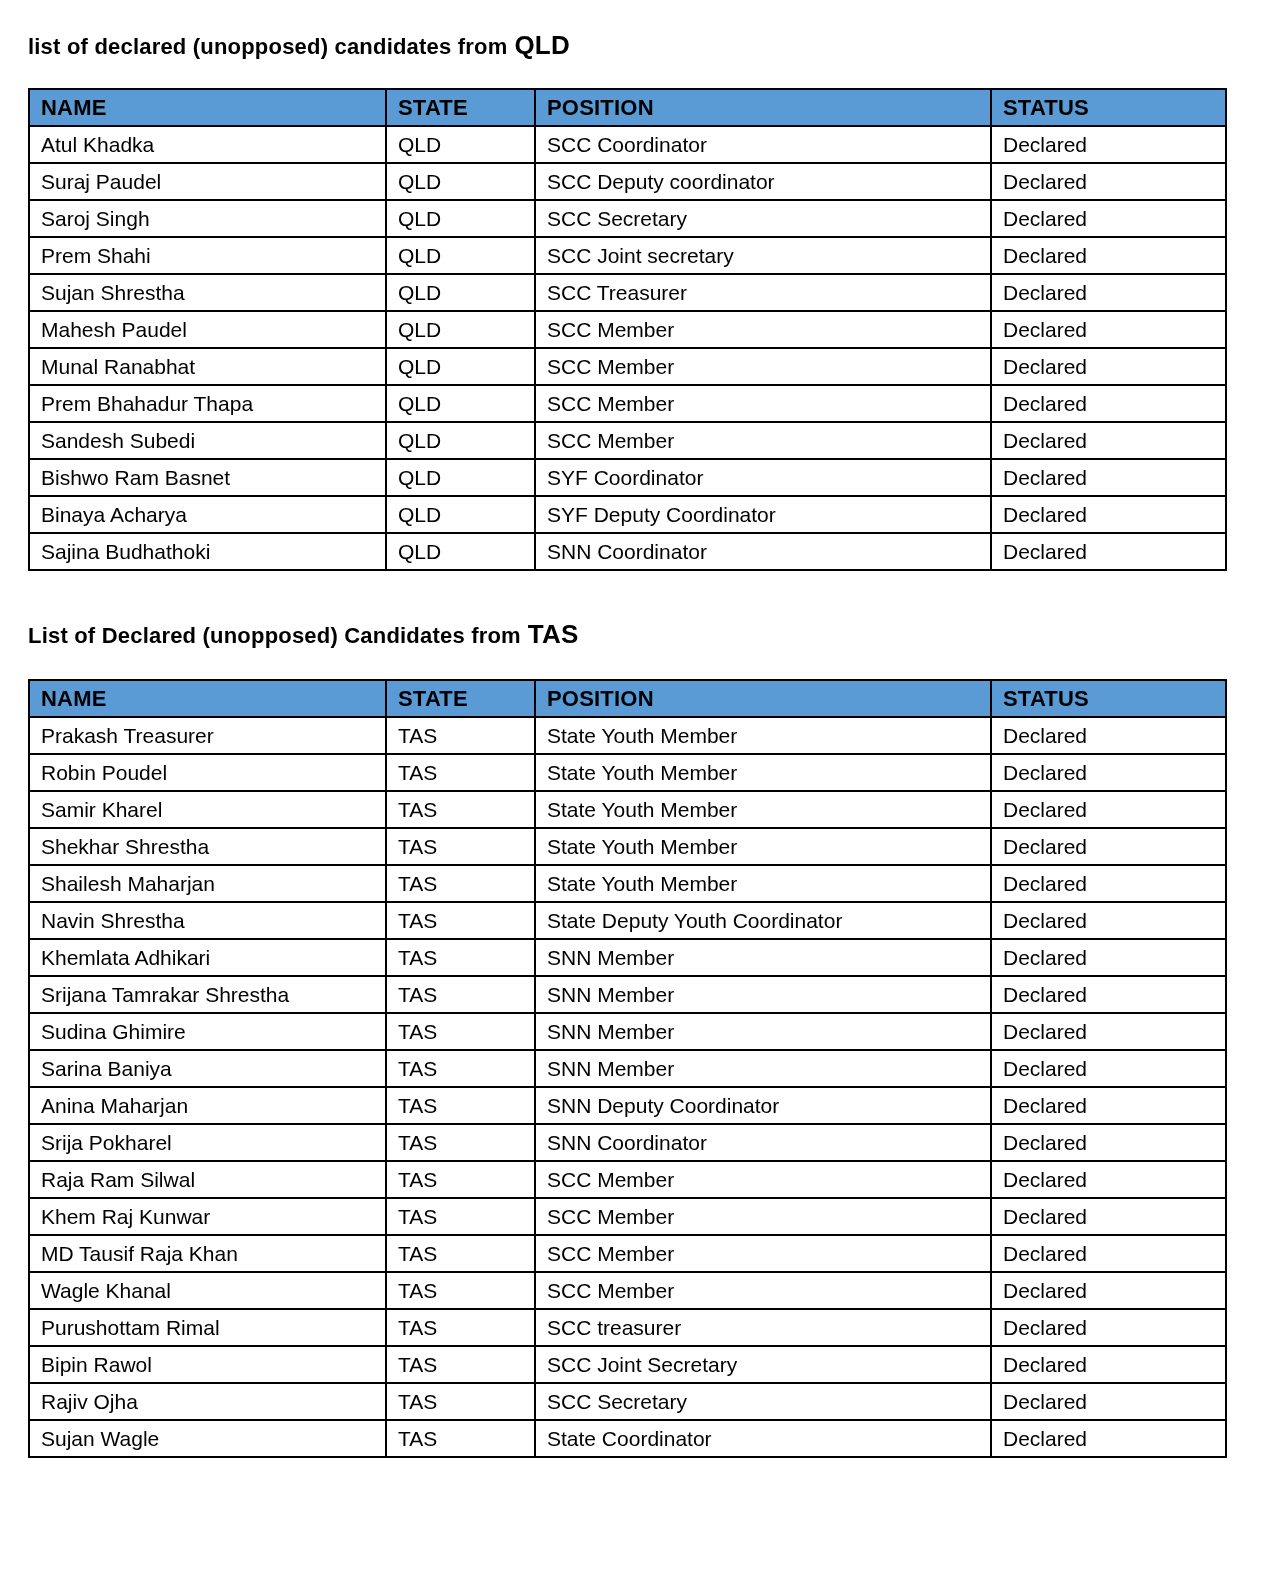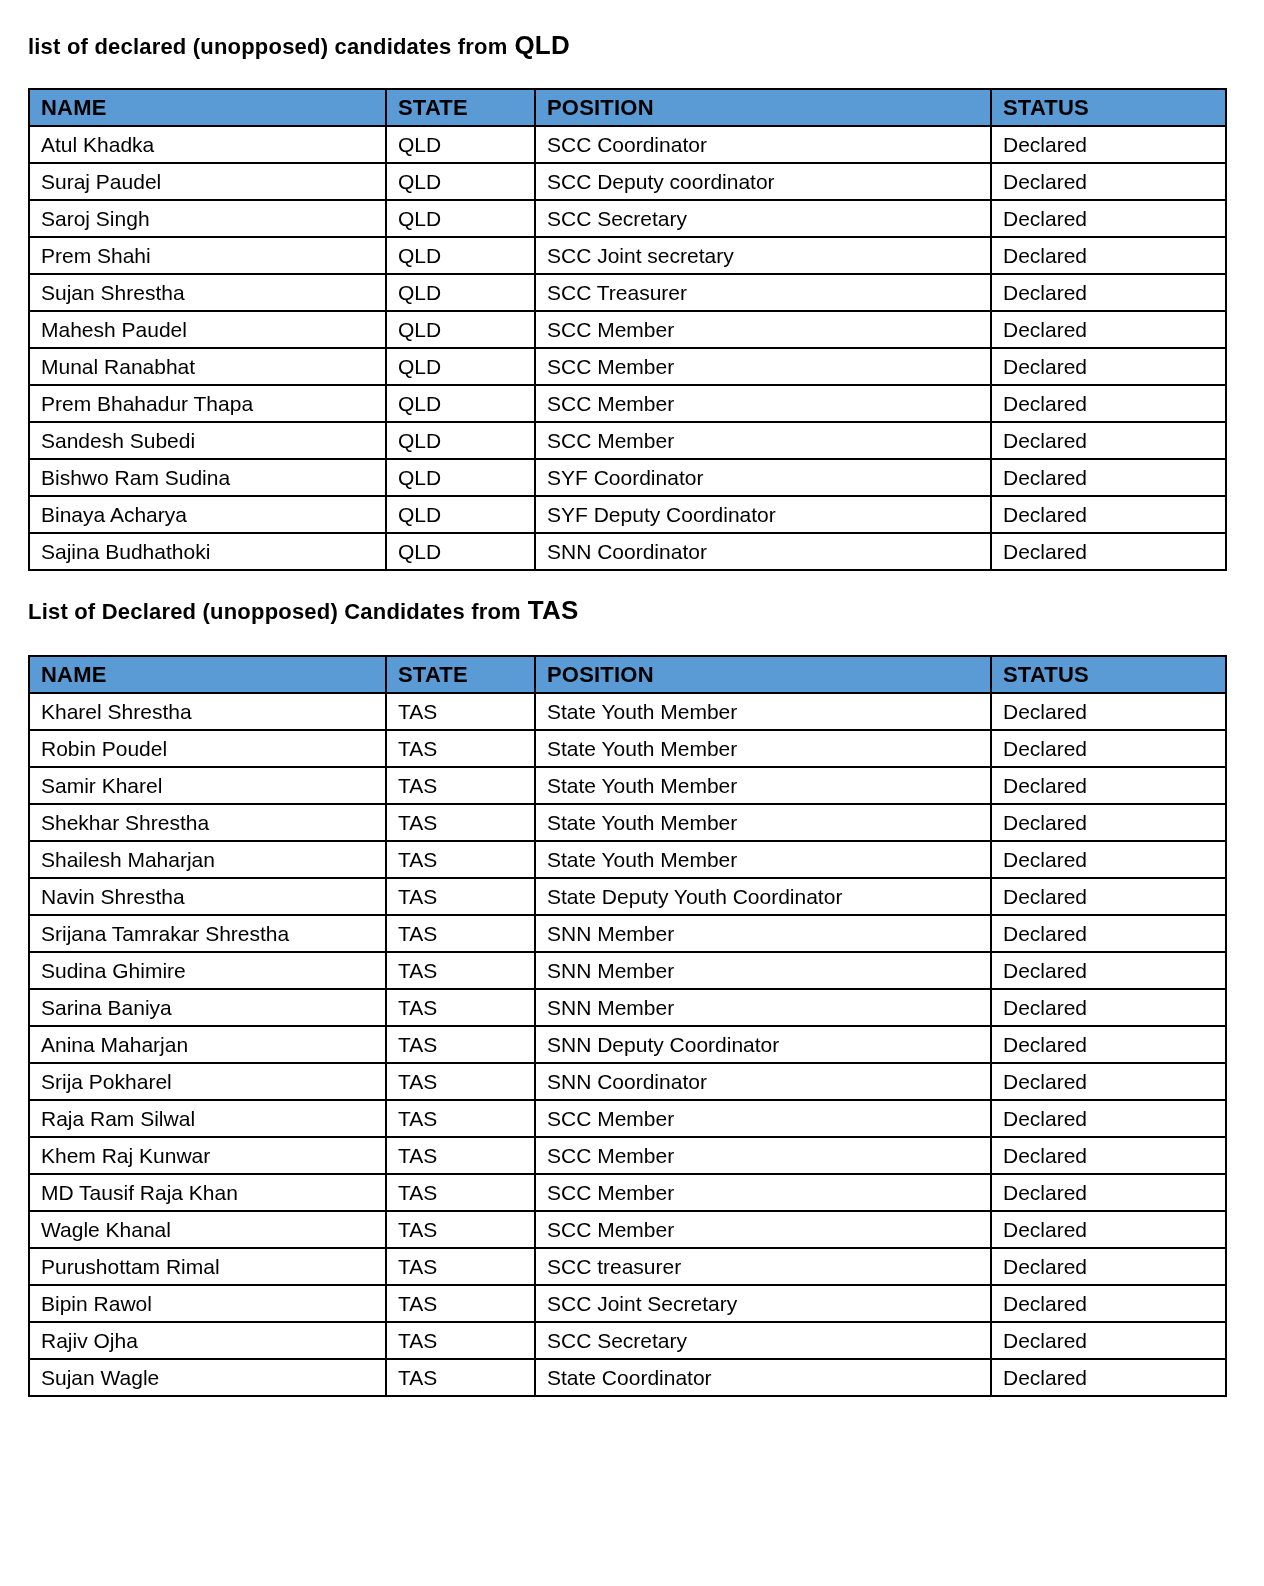--- a/index.html
+++ b/index.html
@@ -46,21 +46,21 @@
   table.cand-table th {
     background: #5B9BD5;
     font-weight: 700;
     font-size: 22px;
     letter-spacing: 0.2px;
   }
   .col-name   { width: 357px; }
   .col-state  { width: 149px; }
   .col-pos    { width: 456px; }
   .col-status { width: 235px; }
-  .section-tas { margin-top: 24px; }
+  .section-tas { margin-top: 48px; }
   .section-tas .doc-title { margin-bottom: 29px; }
 </style>
 </head>
 <body>
 
 <div class="page">
 
   <div class="section-qld">
     <h2 class="doc-title">
       <span>list of declared (unopposed) candidates from</span><span class="title-state">QLD</span>
@@ -129,21 +129,21 @@
             <td>SCC Member</td>
             <td>Declared</td>
           </tr>
           <tr>
             <td>Sandesh Subedi</td>
             <td>QLD</td>
             <td>SCC Member</td>
             <td>Declared</td>
           </tr>
           <tr>
-            <td>Bishwo Ram Sudina</td>
+            <td>Bishwo Ram Basnet</td>
             <td>QLD</td>
             <td>SYF Coordinator</td>
             <td>Declared</td>
           </tr>
           <tr>
             <td>Binaya Acharya</td>
             <td>QLD</td>
             <td>SYF Deputy Coordinator</td>
             <td>Declared</td>
           </tr>
@@ -171,21 +171,21 @@
       <thead>
         <tr>
           <th style="background: rgb(91, 155, 213);">NAME</th>
           <th style="background: rgb(91, 155, 213);">STATE</th>
           <th style="background: rgb(91, 155, 213);">POSITION</th>
           <th style="background: rgb(91, 155, 213);">STATUS</th>
         </tr>
       </thead>
       <tbody>
           <tr>
-            <td>Kharel Shrestha</td>
+            <td>Prakash Treasurer</td>
             <td>TAS</td>
             <td>State Youth Member</td>
             <td>Declared</td>
           </tr>
           <tr>
             <td>Robin Poudel</td>
             <td>TAS</td>
             <td>State Youth Member</td>
             <td>Declared</td>
           </tr>
@@ -204,20 +204,26 @@
           <tr>
             <td>Shailesh Maharjan</td>
             <td>TAS</td>
             <td>State Youth Member</td>
             <td>Declared</td>
           </tr>
           <tr>
             <td>Navin Shrestha</td>
             <td>TAS</td>
             <td>State Deputy Youth Coordinator</td>
+            <td>Declared</td>
+          </tr>
+          <tr>
+            <td>Khemlata Adhikari</td>
+            <td>TAS</td>
+            <td>SNN Member</td>
             <td>Declared</td>
           </tr>
           <tr>
             <td>Srijana Tamrakar Shrestha</td>
             <td>TAS</td>
             <td>SNN Member</td>
             <td>Declared</td>
           </tr>
           <tr>
             <td>Sudina Ghimire</td>

